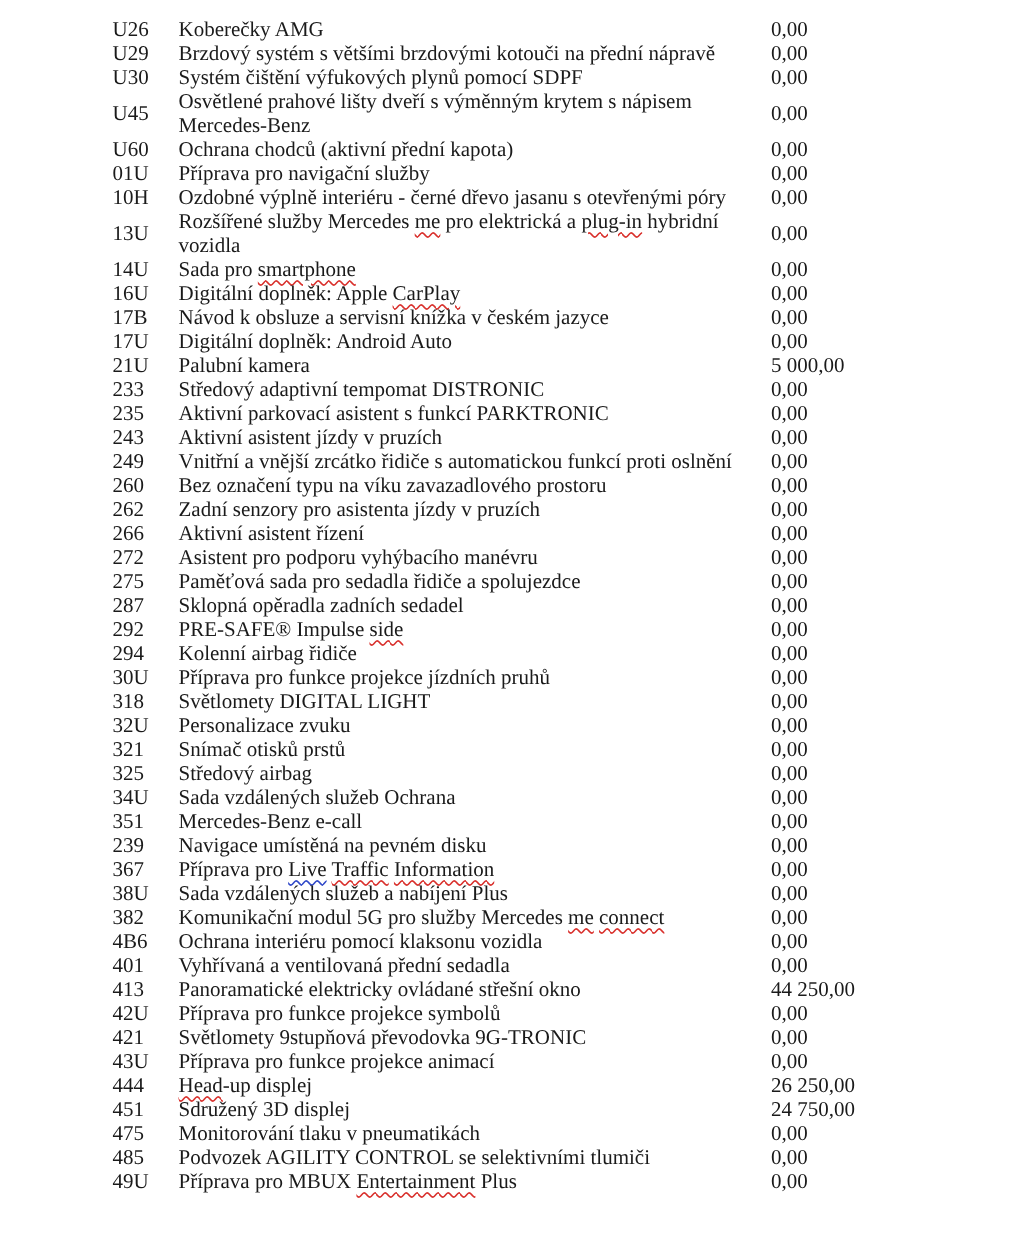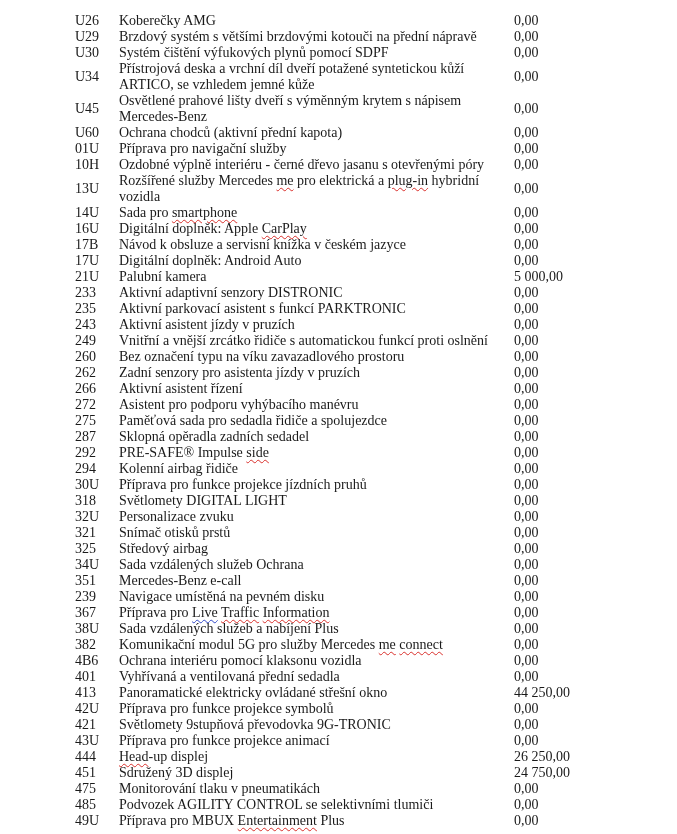--- a/index.html
+++ b/index.html
@@ -29,25 +29,20 @@
           <td class="code">U29</td>
           <td class="desc">Brzdový systém s většími brzdovými kotouči na přední nápravě</td>
           <td class="price">0,00</td>
         </tr>
         <tr>
           <td class="code">U30</td>
           <td class="desc">Systém čištění výfukových plynů pomocí SDPF</td>
           <td class="price">0,00</td>
         </tr>
         <tr>
-          <td class="code">U34</td>
-          <td class="desc">Přístrojová deska a vrchní díl dveří potažené syntetickou kůží ARTICO, se vzhledem jemné kůže</td>
-          <td class="price">0,00</td>
-        </tr>
-        <tr>
           <td class="code">U45</td>
           <td class="desc">Osvětlené prahové lišty dveří s výměnným krytem s nápisem Mercedes-Benz</td>
           <td class="price">0,00</td>
         </tr>
         <tr>
           <td class="code">U60</td>
           <td class="desc">Ochrana chodců (aktivní přední kapota)</td>
           <td class="price">0,00</td>
         </tr>
         <tr>
@@ -85,21 +80,21 @@
           <td class="desc">Digitální doplněk: Android Auto</td>
           <td class="price">0,00</td>
         </tr>
         <tr>
           <td class="code">21U</td>
           <td class="desc">Palubní kamera</td>
           <td class="price">5 000,00</td>
         </tr>
         <tr>
           <td class="code">233</td>
-          <td class="desc">Aktivní adaptivní senzory DISTRONIC</td>
+          <td class="desc">Středový adaptivní tempomat DISTRONIC</td>
           <td class="price">0,00</td>
         </tr>
         <tr>
           <td class="code">235</td>
           <td class="desc">Aktivní parkovací asistent s funkcí PARKTRONIC</td>
           <td class="price">0,00</td>
         </tr>
         <tr>
           <td class="code">243</td>
           <td class="desc">Aktivní asistent jízdy v pruzích</td>

